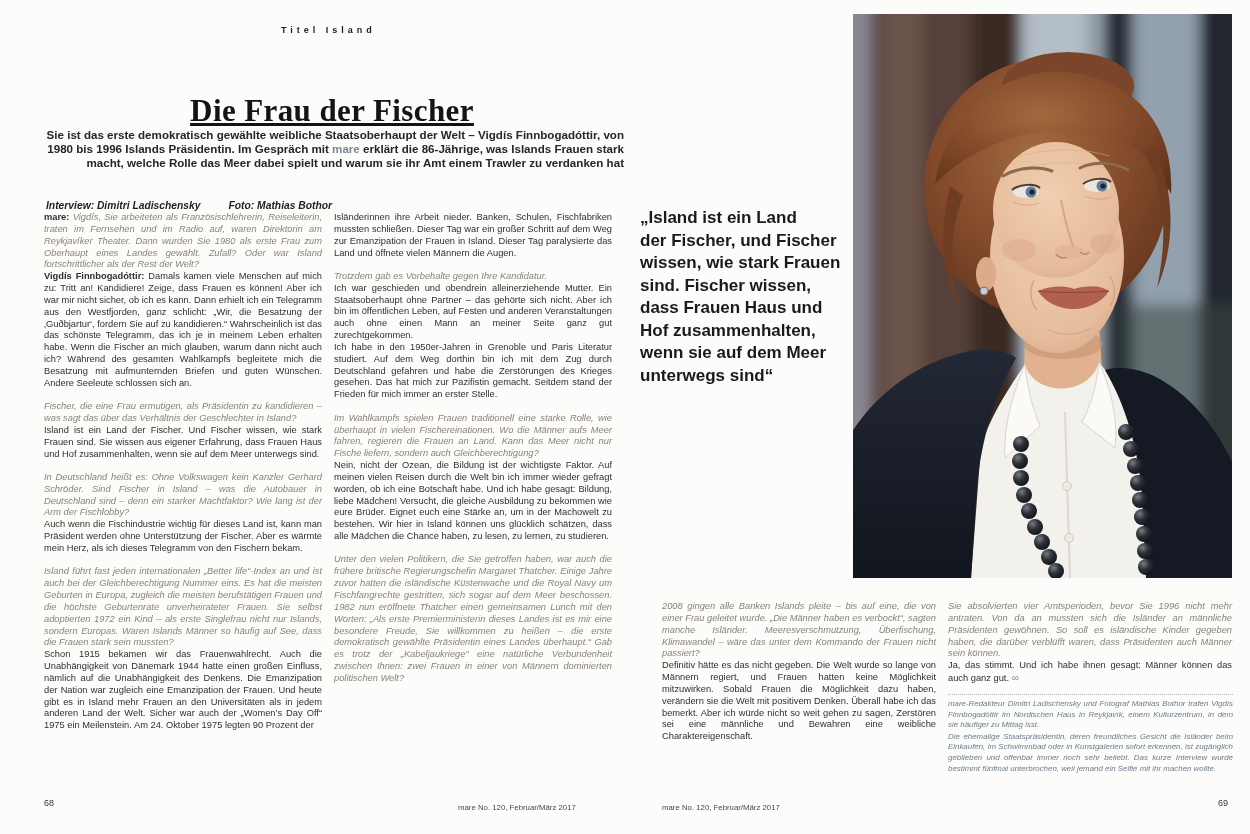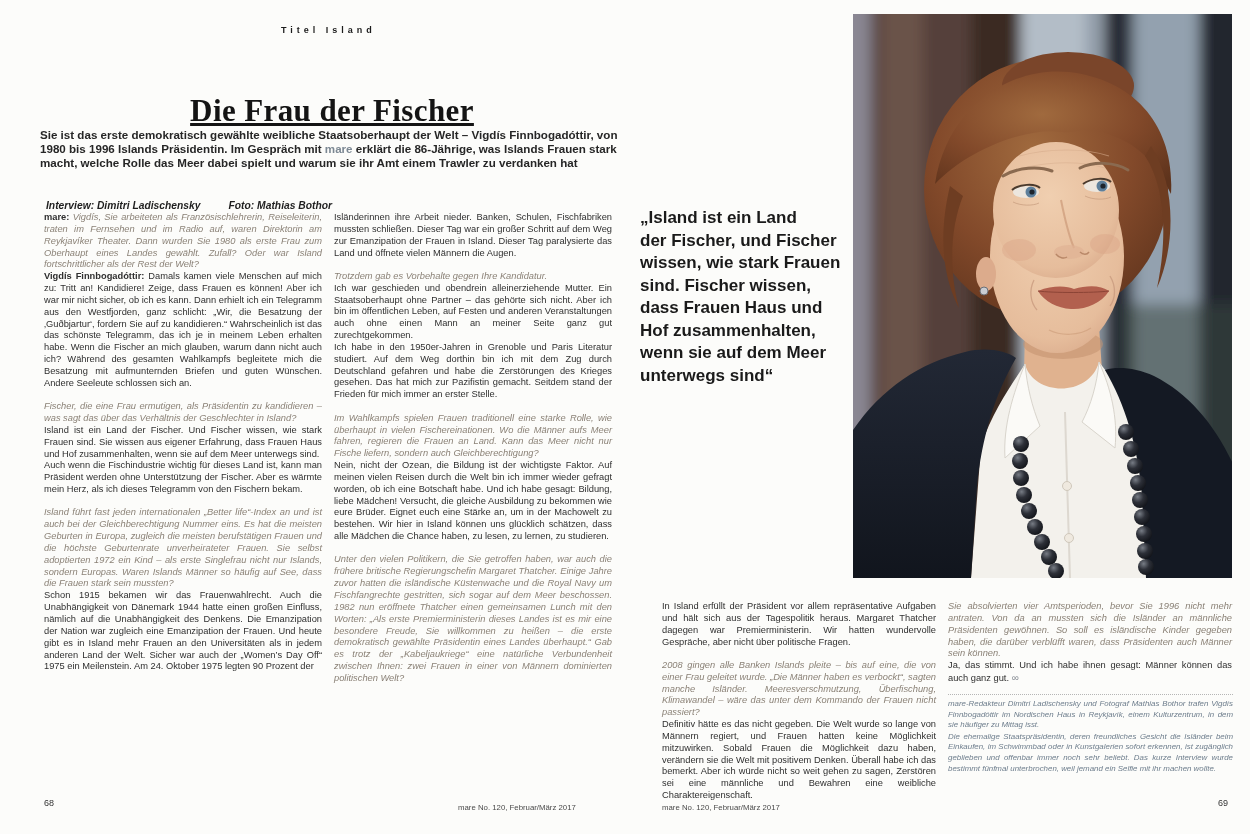--- a/index.html
+++ b/index.html
@@ -6,21 +6,21 @@
   .spread{position:relative;width:1250px;height:834px;margin:0 auto;background:#fcfcfa;
           font-family:"Liberation Sans",sans-serif;color:#2f2f2f;overflow:hidden;}
 
   .kicker{position:absolute;left:281px;top:25px;font-size:9px;font-weight:bold;
           letter-spacing:4px;color:#1c1c1c;}
 
   .title{position:absolute;left:44px;top:72px;width:576px;text-align:center;
          font-family:"Liberation Serif","DejaVu Serif",serif;font-weight:bold;
          font-size:31px;color:#141414;letter-spacing:.4px;text-decoration:underline;}
 
-  .standfirst{position:absolute;left:40px;top:116px;width:584px;text-align:left;
+  .standfirst{position:absolute;left:40px;top:116px;width:584px;text-align:right;
               font-weight:bold;font-size:11.6px;line-height:14.4px;color:#262626;}
   .standfirst .brand{color:#7c8893;}
 
   .byline{position:absolute;left:46px;top:190px;font-size:10.3px;font-weight:bold;
           font-style:italic;color:#1f1f1f;}
   .byline span + span{margin-left:28px;}
 
   .col{position:absolute;top:212px;font-size:9.3px;line-height:11.85px;text-align:justify;}
   #col1{left:44px;width:278px;}
   #col2{left:334px;width:278px;}
@@ -65,20 +65,21 @@
 
   <p class="standfirst"><span>Sie ist das erste demokratisch gewählte weibliche Staatsoberhaupt der Welt – Vigdís Finnbogadóttir, von 1980 bis 1996 Islands Präsidentin. Im Gespräch mit </span><span class="brand">mare</span><span> erklärt die 86-Jährige, was Islands Frauen stark macht, welche Rolle das Meer dabei spielt und warum sie ihr Amt einem Trawler zu verdanken hat</span></p>
 
   <p class="byline"><span>Interview: Dimitri Ladischensky</span><span>Foto: Mathias Bothor</span></p>
 
   <div class="col" id="col1">
       <p class="para q"><b class="lead">mare: </b>Vigdís, Sie arbeiteten als Französischlehrerin, Reiseleiterin, traten im Fernsehen und im Radio auf, waren Direktorin am Reykjavíker Theater. Dann wurden Sie 1980 als erste Frau zum Oberhaupt eines Landes gewählt. Zufall? Oder war Island fortschrittlicher als der Rest der Welt?</p>
       <p class="para a"><b class="lead">Vigdís Finnbogadóttir: </b>Damals kamen viele Menschen auf mich zu: Tritt an! Kandidiere! Zeige, dass Frauen es können! Aber ich war mir nicht sicher, ob ich es kann. Dann erhielt ich ein Telegramm aus den Westfjorden, ganz schlicht: „Wir, die Besatzung der ‚Guðbjartur‘, fordern Sie auf zu kandidieren.“ Wahrscheinlich ist das das schönste Telegramm, das ich je in meinem Leben erhalten habe. Wenn die Fischer an mich glauben, warum dann nicht auch ich? Während des gesamten Wahlkampfs begleitete mich die Besatzung mit aufmunternden Briefen und guten Wünschen. Andere Seeleute schlossen sich an.</p>
       <p class="para q">Fischer, die eine Frau ermutigen, als Präsidentin zu kandidieren – was sagt das über das Verhältnis der Geschlechter in Island?</p>
       <p class="para a">Island ist ein Land der Fischer. Und Fischer wissen, wie stark Frauen sind. Sie wissen aus eigener Erfahrung, dass Frauen Haus und Hof zusammenhalten, wenn sie auf dem Meer unterwegs sind.</p>
+      <p class="para q">In Deutschland heißt es: Ohne Volkswagen kein Kanzler Gerhard Schröder. Sind Fischer in Island – was die Autobauer in Deutschland sind – denn ein starker Machtfaktor? Wie lang ist der Arm der Fischlobby?</p>
       <p class="para a">Auch wenn die Fischindustrie wichtig für dieses Land ist, kann man Präsident werden ohne Unterstützung der Fischer. Aber es wärmte mein Herz, als ich dieses Telegramm von den Fischern bekam.</p>
       <p class="para q">Island führt fast jeden internationalen „Better life“-Index an und ist auch bei der Gleichberechtigung Nummer eins. Es hat die meisten Geburten in Europa, zugleich die meisten berufstätigen Frauen und die höchste Geburtenrate unverheirateter Frauen. Sie selbst adoptierten 1972 ein Kind – als erste Singlefrau nicht nur Islands, sondern Europas. Waren Islands Männer so häufig auf See, dass die Frauen stark sein mussten?</p>
       <p class="para a">Schon 1915 bekamen wir das Frauenwahlrecht. Auch die Unabhängigkeit von Dänemark 1944 hatte einen großen Einfluss, nämlich auf die Unabhängigkeit des Denkens. Die Emanzipation der Nation war zugleich eine Emanzipation der Frauen. Und heute gibt es in Island mehr Frauen an den Universitäten als in jedem anderen Land der Welt. Sicher war auch der „Women’s Day Off“ 1975 ein Meilenstein. Am 24. Oktober 1975 legten 90 Prozent der</p>
     </div>
   <div class="col" id="col2">
       <p class="para a">Isländerinnen ihre Arbeit nieder. Banken, Schulen, Fischfabriken mussten schließen. Dieser Tag war ein großer Schritt auf dem Weg zur Emanzipation der Frauen in Island. Dieser Tag paralysierte das Land und öffnete vielen Männern die Augen.</p>
       <p class="para q">Trotzdem gab es Vorbehalte gegen Ihre Kandidatur.</p>
       <p class="para a">Ich war geschieden und obendrein alleinerziehende Mutter. Ein Staatsoberhaupt ohne Partner – das gehörte sich nicht. Aber ich bin im öffentlichen Leben, auf Festen und anderen Veranstaltungen auch ohne einen Mann an meiner Seite ganz gut zurechtgekommen.</p>
       <p class="para a">Ich habe in den 1950er-Jahren in Grenoble und Paris Literatur studiert. Auf dem Weg dorthin bin ich mit dem Zug durch Deutschland gefahren und habe die Zerstörungen des Krieges gesehen. Das hat mich zur Pazifistin gemacht. Seitdem stand der Frieden für mich immer an erster Stelle.</p>
       <p class="para q">Im Wahlkampfs spielen Frauen traditionell eine starke Rolle, wie überhaupt in vielen Fischereinationen. Wo die Männer aufs Meer fahren, regieren die Frauen an Land. Kann das Meer nicht nur Fische liefern, sondern auch Gleichberechtigung?</p>
@@ -213,21 +214,20 @@
             <circle cx="289" cy="503" r="8" fill="url(#beadGrad)"></circle>
           <circle cx="291" cy="520" r="8" fill="url(#beadGrad)"></circle>
             <circle cx="292" cy="537" r="8" fill="url(#beadGrad)"></circle>
           <circle cx="293" cy="553" r="8" fill="url(#beadGrad)"></circle>
         </g>
       </g>
     </svg>
   </div>
 
   <div class="col" id="col3">
-      <p class="para a">In Island erfüllt der Präsident vor allem repräsentative Aufgaben und hält sich aus der Tagespolitik heraus. Margaret Thatcher dagegen war Premierministerin. Wir hatten wundervolle Gespräche, aber nicht über politische Fragen.</p>
       <p class="para q">2008 gingen alle Banken Islands pleite – bis auf eine, die von einer Frau geleitet wurde. „Die Männer haben es verbockt“, sagten manche Isländer. Meeresverschmutzung, Überfischung, Klimawandel – wäre das unter dem Kommando der Frauen nicht passiert?</p>
       <p class="para a">Definitiv hätte es das nicht gegeben. Die Welt wurde so lange von Männern regiert, und Frauen hatten keine Möglichkeit mitzuwirken. Sobald Frauen die Möglichkeit dazu haben, verändern sie die Welt mit positivem Denken. Überall habe ich das bemerkt. Aber ich würde nicht so weit gehen zu sagen, Zerstören sei eine männliche und Bewahren eine weibliche Charaktereigenschaft.</p>
     </div>
   <div class="col" id="col4">
       <p class="para q">Sie absolvierten vier Amtsperioden, bevor Sie 1996 nicht mehr antraten. Von da an mussten sich die Isländer an männliche Präsidenten gewöhnen. So soll es isländische Kinder gegeben haben, die darüber verblüfft waren, dass Präsidenten auch Männer sein können.</p>
       <p class="para a">Ja, das stimmt. Und ich habe ihnen gesagt: Männer können das auch ganz gut.<span class="endmark"> ∞</span></p>
     </div>
 
   <div class="credits">
     <p>mare-Redakteur Dimitri Ladischensky und Fotograf Mathias Bothor trafen Vigdís Finnbogadóttir im Nordischen Haus in Reykjavík, einem Kulturzentrum, in dem sie häufiger zu Mittag isst.</p>

